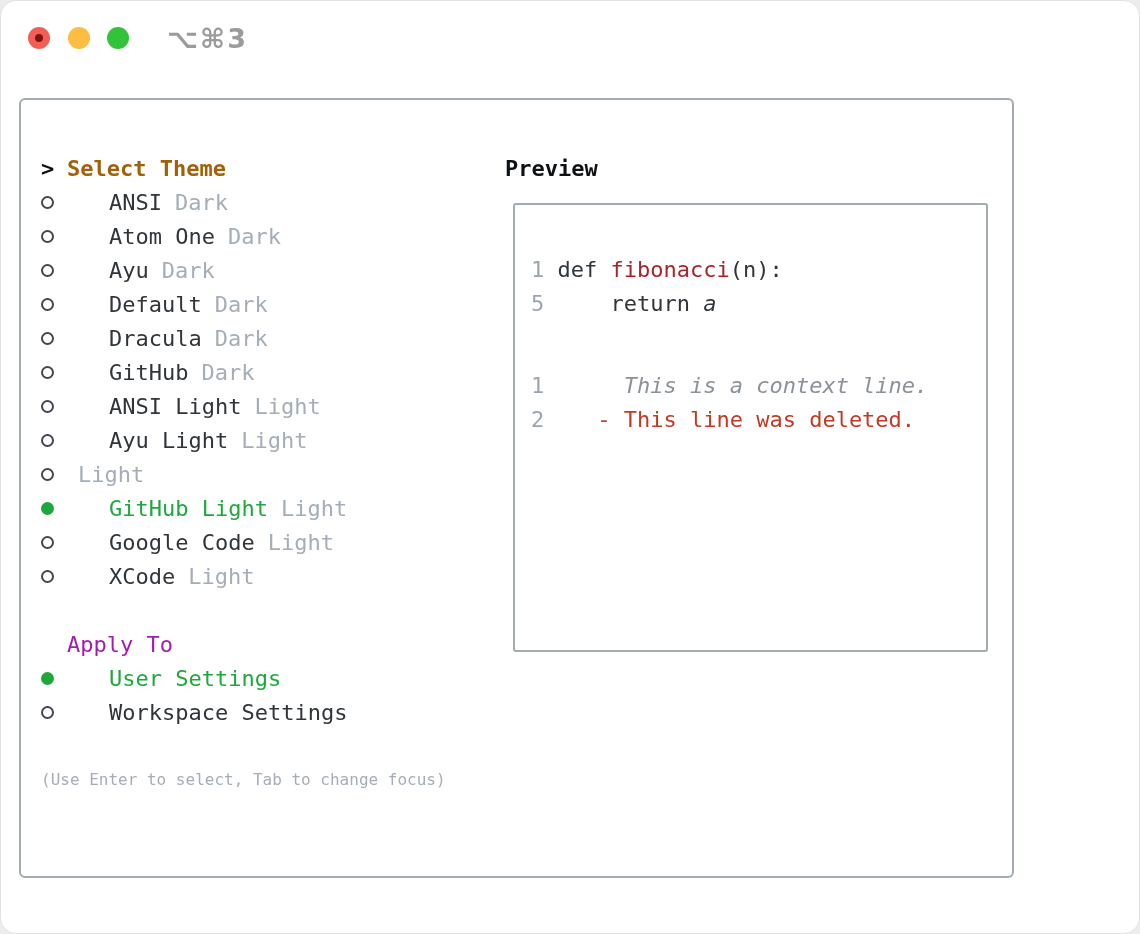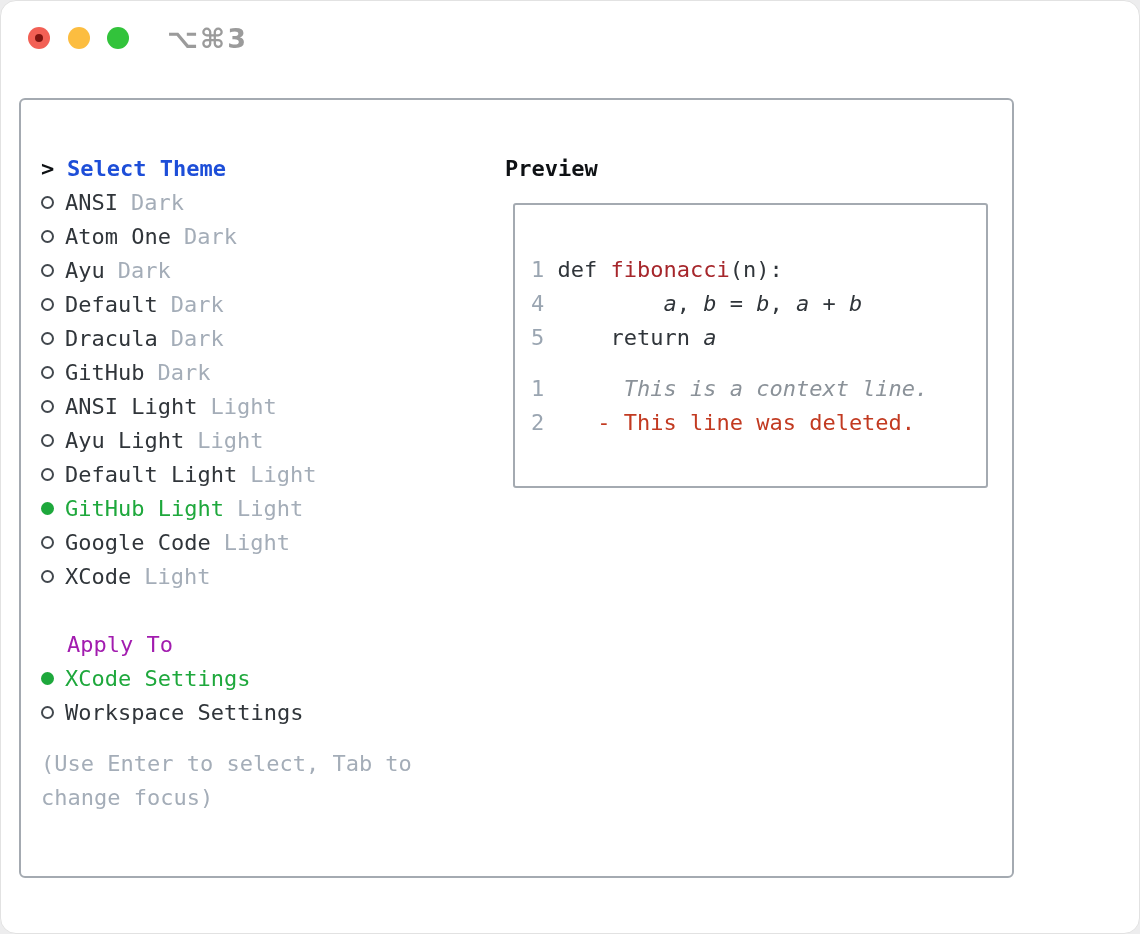--- a/index.html
+++ b/index.html
@@ -32,47 +32,47 @@
     font-family:"DejaVu Sans","Liberation Sans",sans-serif;
   }
   
   .panel{
     position:absolute;left:18px;top:97px;width:995px;height:780px;
     border:2px solid var(--border-gray);border-radius:6px;background:#fff;
   }
   .left-col{position:absolute;left:20px;top:51px;font-size:22px;color:var(--text-dark);}
   .row{display:flex;align-items:center;height:34px;white-space:pre;}
   .prompt{display:inline-block;width:26px;font-weight:bold;color:#0e1114;}
-  .menu-header{font-weight:bold;color:#1d4ed8;}
+  .menu-header{font-weight:bold;color:#a16207;}
   .radio{
     display:inline-block;width:13px;height:13px;border-radius:50%;
     border:2px solid #42484e;margin-right:11px;flex:none;
   }
   .radio.on{background:var(--selected-green);border-color:var(--selected-green);}
-  .tname{color:var(--text-dark);}
+  .tname{color:var(--text-dark);margin-left:44px;}
   .theme-row.selected .tname{color:var(--selected-green);}
   .tvariant{color:var(--muted-gray);margin-left:13px;}
   .apply-block{margin-top:34px;}
   .apply-header{color:#a21caf;padding-left:26px;}
   .help{
-    margin-top:18px;width:430px;color:var(--muted-gray);
-    font-size:22px;line-height:34px;
+    margin-top:34px;width:430px;color:var(--muted-gray);
+    font-size:16px;line-height:34px;
   }
   
   .preview-title{
     position:absolute;left:484px;top:51px;height:34px;display:flex;align-items:center;
     font-size:22px;font-weight:bold;color:#0e1114;
   }
   .preview-box{
-    position:absolute;left:492px;top:103px;width:475px;height:285px;
+    position:absolute;left:492px;top:103px;width:475px;height:449px;
     border:2px solid var(--border-gray);border-radius:3px;background:#fff;
     padding:48px 0 0 16px;overflow:hidden;
   }
   .pline{height:34px;white-space:pre;font-size:22px;line-height:34px;color:var(--text-dark);}
-  .diff-section{margin-top:17px;}
+  .diff-section{margin-top:48px;}
   .ln{display:inline-block;width:2ch;color:var(--gutter-gray);}
   .tok-plain{color:var(--text-dark);}
   .tok-func{color:var(--func-red);}
   .tok-num{color:var(--number-teal);}
   .tok-builtin{color:var(--builtin-blue);font-style:italic;}
   .tok-var{color:var(--text-dark);font-style:italic;}
   .tok-ctx{color:var(--context-gray);font-style:italic;}
   .tok-del{color:var(--deleted-red);}
   .tok-add{color:var(--added-green);}
 </style>
@@ -97,43 +97,42 @@
 
       <div>
           <div class="row theme-row"><span class="radio"></span><span class="tname">ANSI</span><span class="tvariant">Dark</span></div>
           <div class="row theme-row"><span class="radio"></span><span class="tname">Atom One</span><span class="tvariant">Dark</span></div>
           <div class="row theme-row"><span class="radio"></span><span class="tname">Ayu</span><span class="tvariant">Dark</span></div>
           <div class="row theme-row"><span class="radio"></span><span class="tname">Default</span><span class="tvariant">Dark</span></div>
           <div class="row theme-row"><span class="radio"></span><span class="tname">Dracula</span><span class="tvariant">Dark</span></div>
           <div class="row theme-row"><span class="radio"></span><span class="tname">GitHub</span><span class="tvariant">Dark</span></div>
           <div class="row theme-row"><span class="radio"></span><span class="tname">ANSI Light</span><span class="tvariant">Light</span></div>
           <div class="row theme-row"><span class="radio"></span><span class="tname">Ayu Light</span><span class="tvariant">Light</span></div>
-          <div class="row theme-row"><span class="radio"></span><span class="tname">Default Light</span><span class="tvariant">Light</span></div>
+          <div class="row theme-row"><span class="radio"></span><span class="tvariant">Light</span></div>
           <div class="row theme-row selected"><span class="radio on"></span><span class="tname">GitHub Light</span><span class="tvariant">Light</span></div>
           <div class="row theme-row"><span class="radio"></span><span class="tname">Google Code</span><span class="tvariant">Light</span></div>
           <div class="row theme-row"><span class="radio"></span><span class="tname">XCode</span><span class="tvariant">Light</span></div>
         </div>
 
       <div class="apply-block">
         <div class="row apply-header">Apply To</div>
         <div>
-            <div class="row theme-row selected"><span class="radio on"></span><span class="tname">XCode Settings</span></div>
+            <div class="row theme-row selected"><span class="radio on"></span><span class="tname">User Settings</span></div>
             <div class="row theme-row"><span class="radio"></span><span class="tname">Workspace Settings</span></div>
           </div>
       </div>
 
       <div class="help">(Use Enter to select, Tab to change focus)</div>
     </div>
 
     <div class="preview-title">Preview</div>
 
     <div class="preview-box">
       <div>
           <div class="pline"><span class="ln">1</span><span class="tok-plain">def </span><span class="tok-func">fibonacci</span><span class="tok-plain">(n):</span></div>
-          <div class="pline"><span class="ln">4</span><span class="tok-plain">        </span><span class="tok-var">a</span><span class="tok-plain">, </span><span class="tok-var">b</span><span class="tok-plain"> = </span><span class="tok-var">b</span><span class="tok-plain">, </span><span class="tok-var">a</span><span class="tok-plain"> + </span><span class="tok-var">b</span></div>
           <div class="pline"><span class="ln">5</span><span class="tok-plain">    return </span><span class="tok-var">a</span></div>
         </div>
       <div class="diff-section">
           <div class="pline"><span class="ln">1</span><span class="tok-ctx">     This is a context line.</span></div>
           <div class="pline"><span class="ln">2</span><span class="tok-del">   - This line was deleted.</span></div>
         </div>
     </div>
 
   </div>
 </div>

